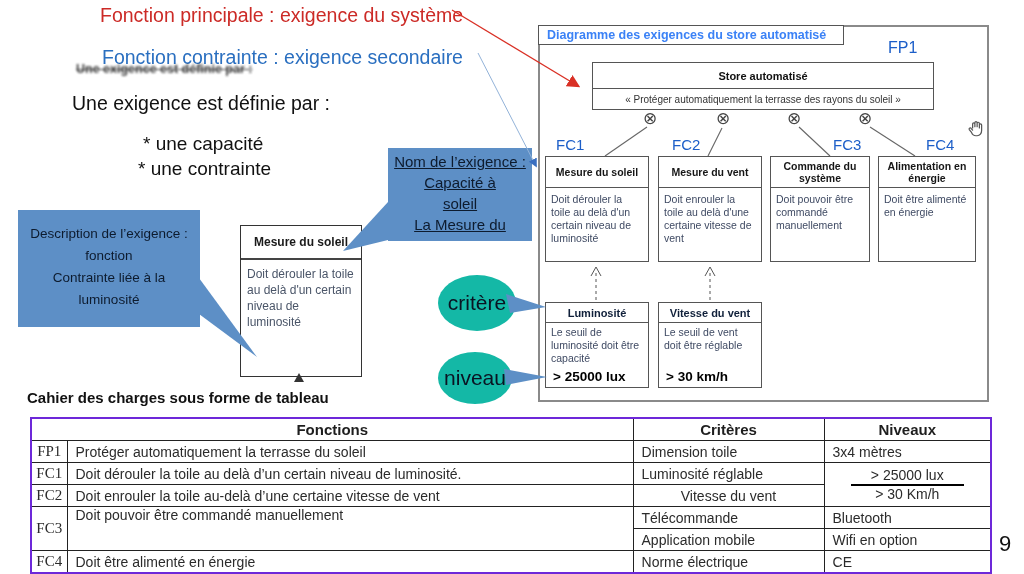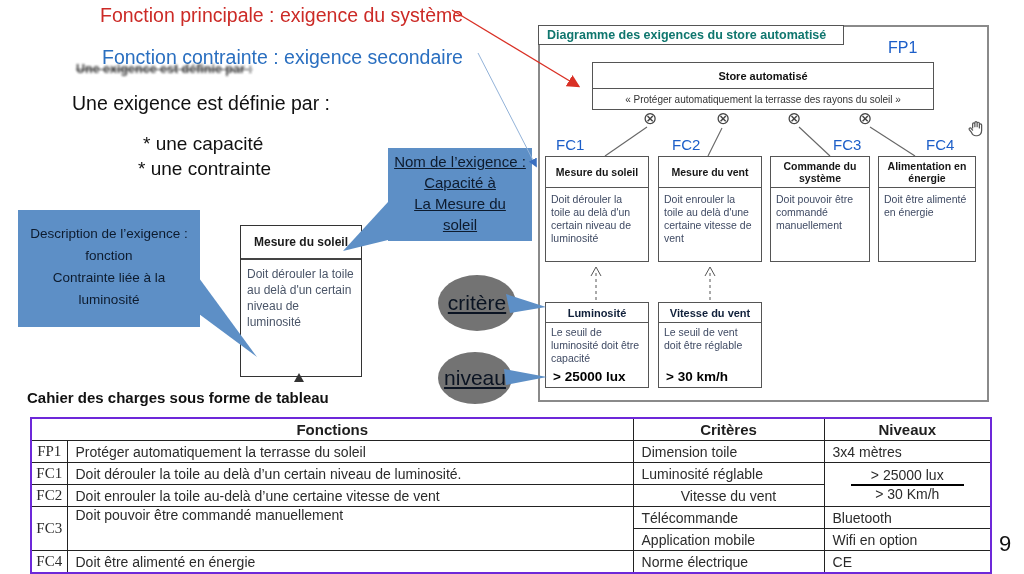--- a/index.html
+++ b/index.html
@@ -16,38 +16,38 @@
   .b1{left:143px;top:133px;font-size:19px;color:#111;}
   .b2{left:138px;top:158px;font-size:19px;color:#111;}
   .caption{left:27px;top:389px;font-size:15px;font-weight:bold;color:#111;}
   .page-num{left:999px;top:531px;font-size:22px;color:#111;}
 
   
   .callout{position:absolute;background:#5d8fc6;color:#0d1b2e;text-align:center;}
   .callout .ln{display:block;white-space:nowrap;}
   .name-co{left:388px;top:148px;width:144px;height:90px;font-size:15px;line-height:21px;padding-top:3px;text-decoration:underline;}
   .desc-co{left:18px;top:210px;width:182px;height:104px;font-size:13.5px;line-height:22px;padding-top:13px;}
-  .ellipse{position:absolute;background:#737373;border-radius:50%;display:flex;
-           align-items:center;justify-content:center;color:#0a1322;font-size:21px;text-decoration:underline;}
+  .ellipse{position:absolute;background:#14b8a6;border-radius:50%;display:flex;
+           align-items:center;justify-content:center;color:#0a1322;font-size:21px;}
   .el-critere{left:438px;top:275px;width:78px;height:56px;}
   .el-niveau{left:438px;top:352px;width:74px;height:52px;}
 
   
   .sample-box{position:absolute;left:240px;top:225px;width:120px;height:150px;
               border:1.5px solid #333;background:#fff;}
   .sb-title{height:32px;display:flex;align-items:center;justify-content:center;
             font-size:12px;font-weight:bold;color:#1a1a1a;border-bottom:2px solid #444;}
   .sb-body{padding:6px 6px;font-size:12px;line-height:16px;color:#4a5568;}
 
   
   .dg-outer{position:absolute;left:538px;top:25px;width:447px;height:373px;
             border:2px solid #8a8a8a;background:#fff;}
   .dg-tab{position:absolute;left:538px;top:25px;width:306px;height:20px;background:#fff;
           border:1.5px solid #555;display:flex;align-items:center;padding-left:8px;
-          font-size:12.5px;font-weight:bold;color:#0f766e;box-sizing:border-box;}
+          font-size:12.5px;font-weight:bold;color:#3b82f6;box-sizing:border-box;}
   .dg-fp1{left:888px;top:39px;font-size:16px;color:#1c5ec8;}
   .dg-root{position:absolute;left:592px;top:62px;width:342px;height:48px;
            border:1.5px solid #555;background:#fff;box-sizing:border-box;}
   .dg-root-title{height:25px;display:flex;align-items:center;justify-content:center;
                  font-size:11px;font-weight:bold;color:#111;border-bottom:1.5px solid #555;}
   .dg-root-sub{height:20px;display:flex;align-items:center;justify-content:center;
                font-size:10px;color:#333;}
   .oxc{position:absolute;font-size:17px;color:#444;line-height:17px;}
   .fc-label{position:absolute;font-size:15px;color:#1c5ec8;}
   .fc-box{position:absolute;top:156px;height:106px;border:1.5px solid #555;
@@ -83,22 +83,22 @@
   <div class="abs h-red">Fonction principale : exigence du système</div>
   <div class="abs h-blue">Fonction contrainte : exigence secondaire</div>
   <div class="abs ghost">Une exigence est définie par :</div>
   <div class="abs h-def">Une exigence est définie par :</div>
   <div class="abs b1">* une capacité</div>
   <div class="abs b2">* une contrainte</div>
 
   <div class="callout name-co">
     <span class="ln">Nom de l’exigence :</span>
     <span class="ln">Capacité à</span>
+    <span class="ln">soleil</span>
     <span class="ln">La Mesure du</span>
-    <span class="ln">soleil</span>
   </div>
   <div class="callout desc-co">
     <span class="ln">Description de l’exigence :</span>
     <span class="ln">fonction</span>
     <span class="ln">Contrainte liée à la</span>
     <span class="ln">luminosité</span>
   </div>
   <div class="ellipse el-critere">critère</div>
   <div class="ellipse el-niveau">niveau</div>
 

